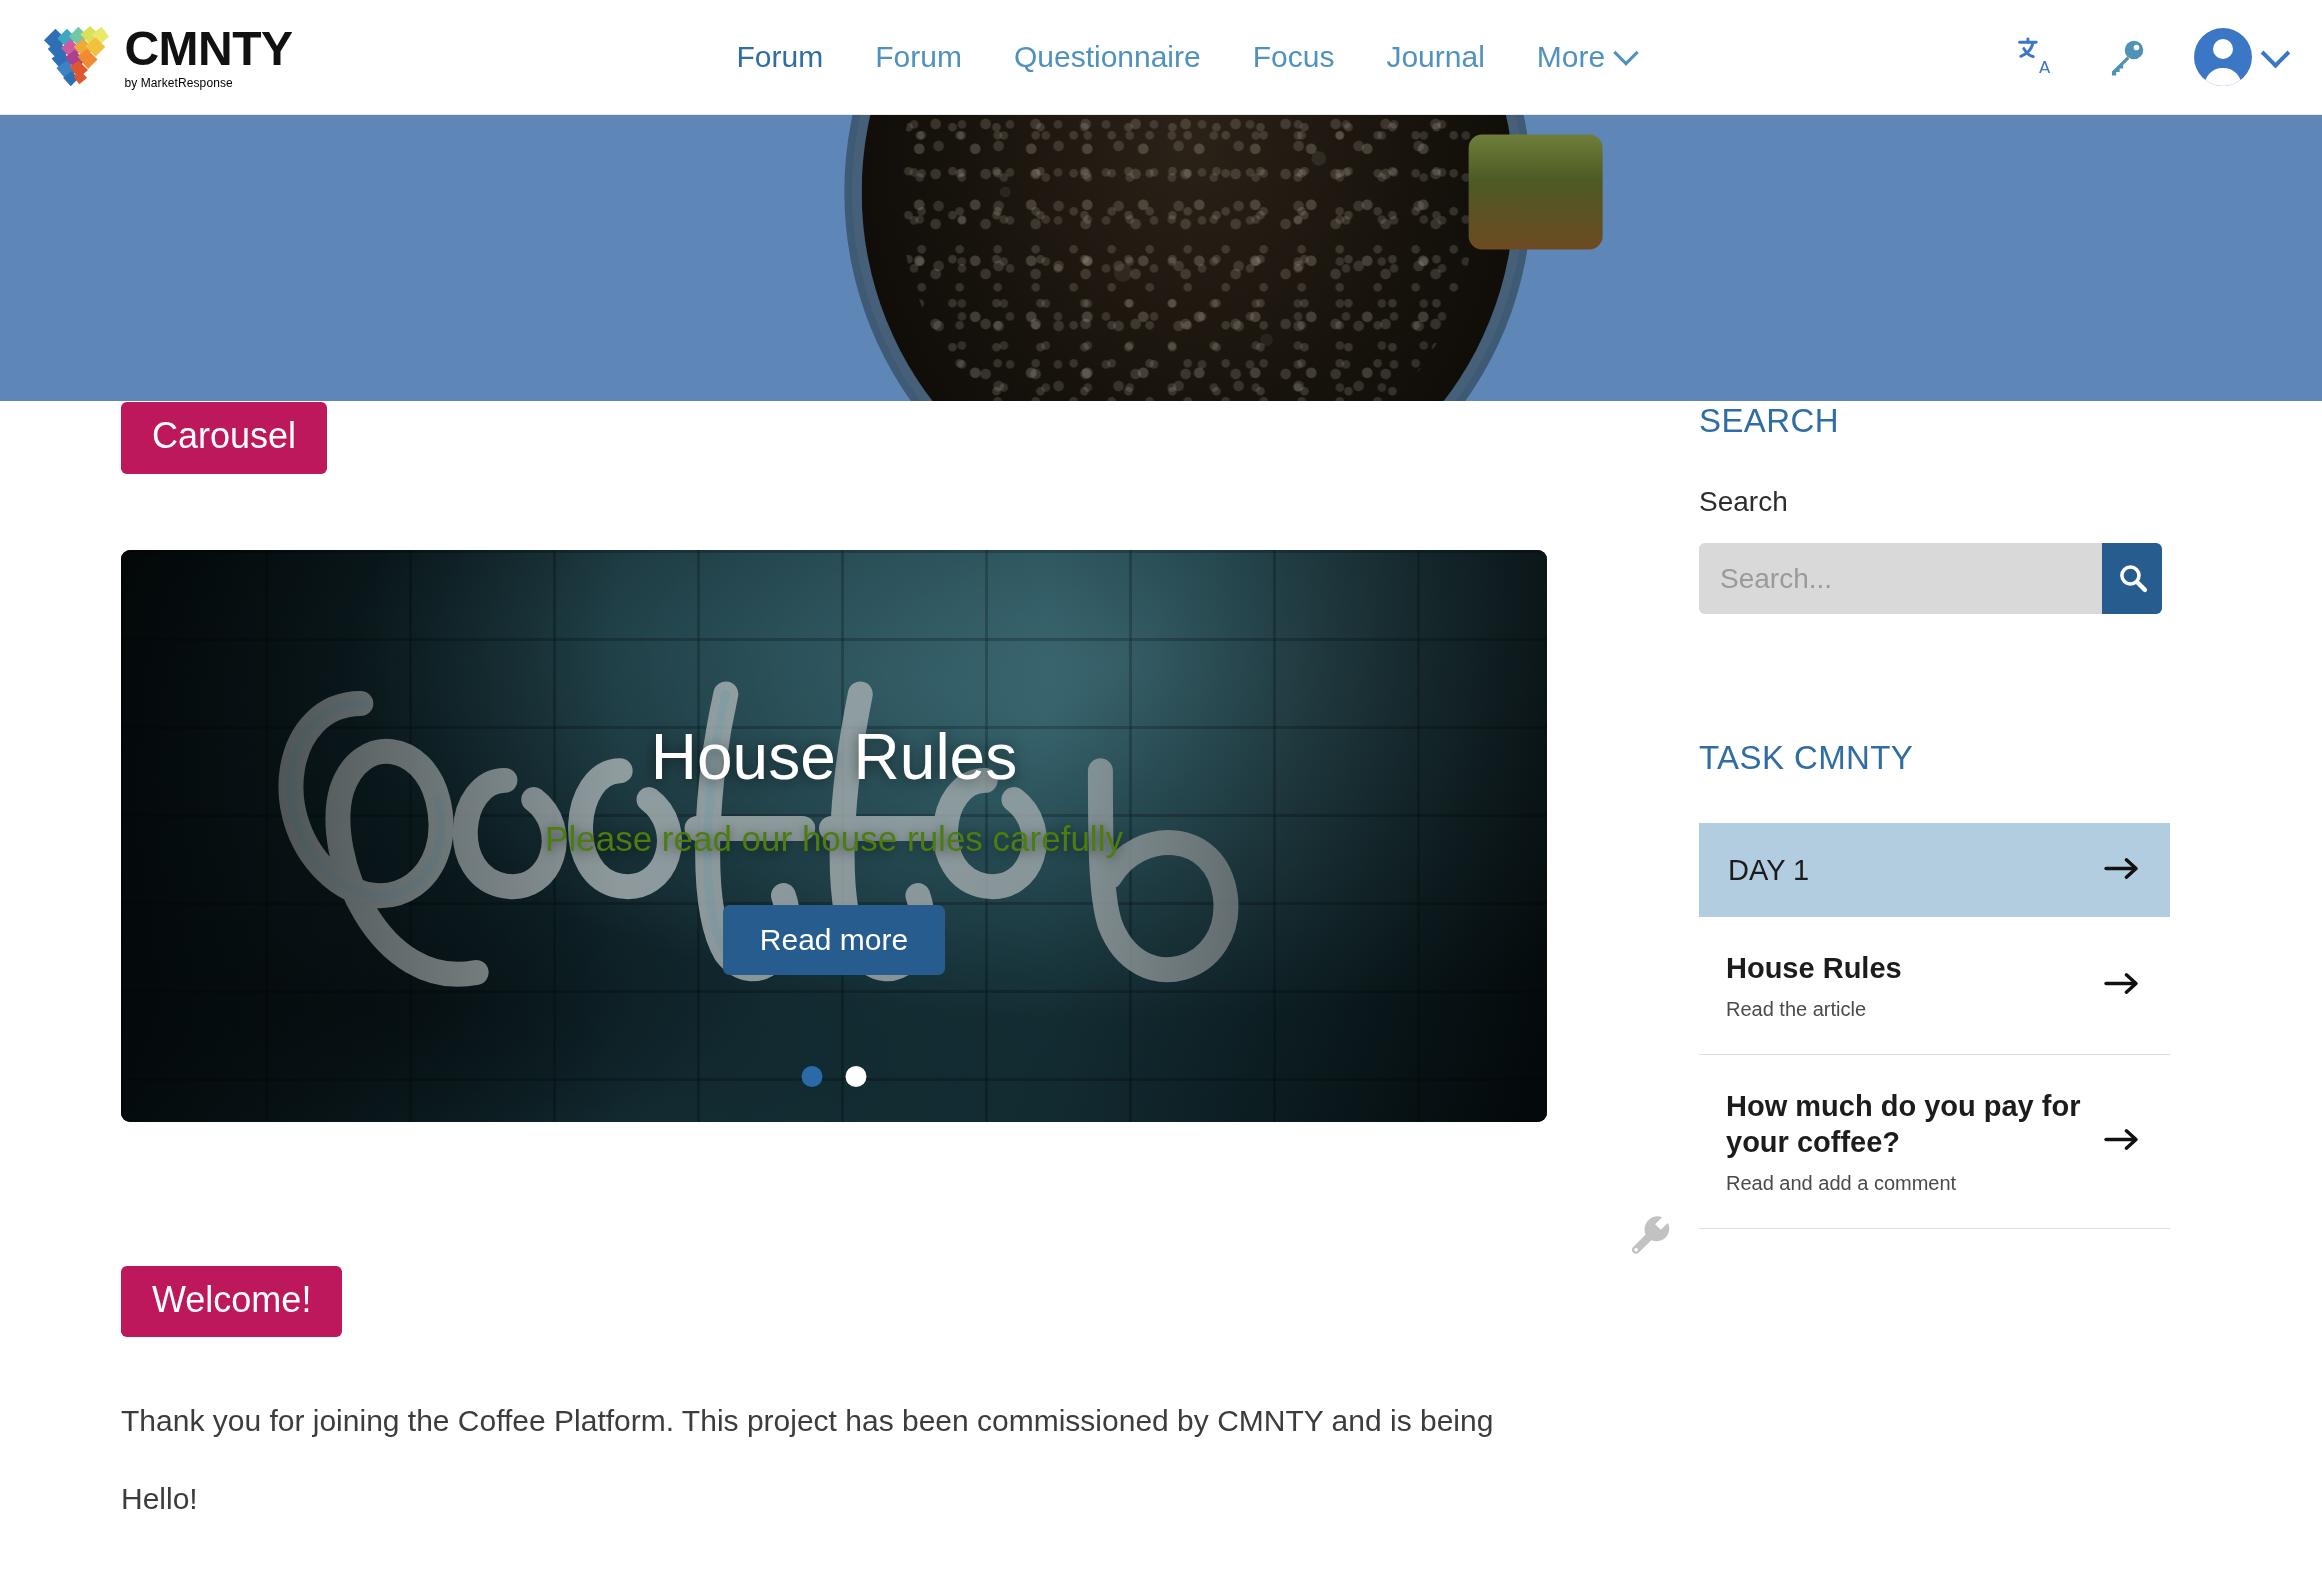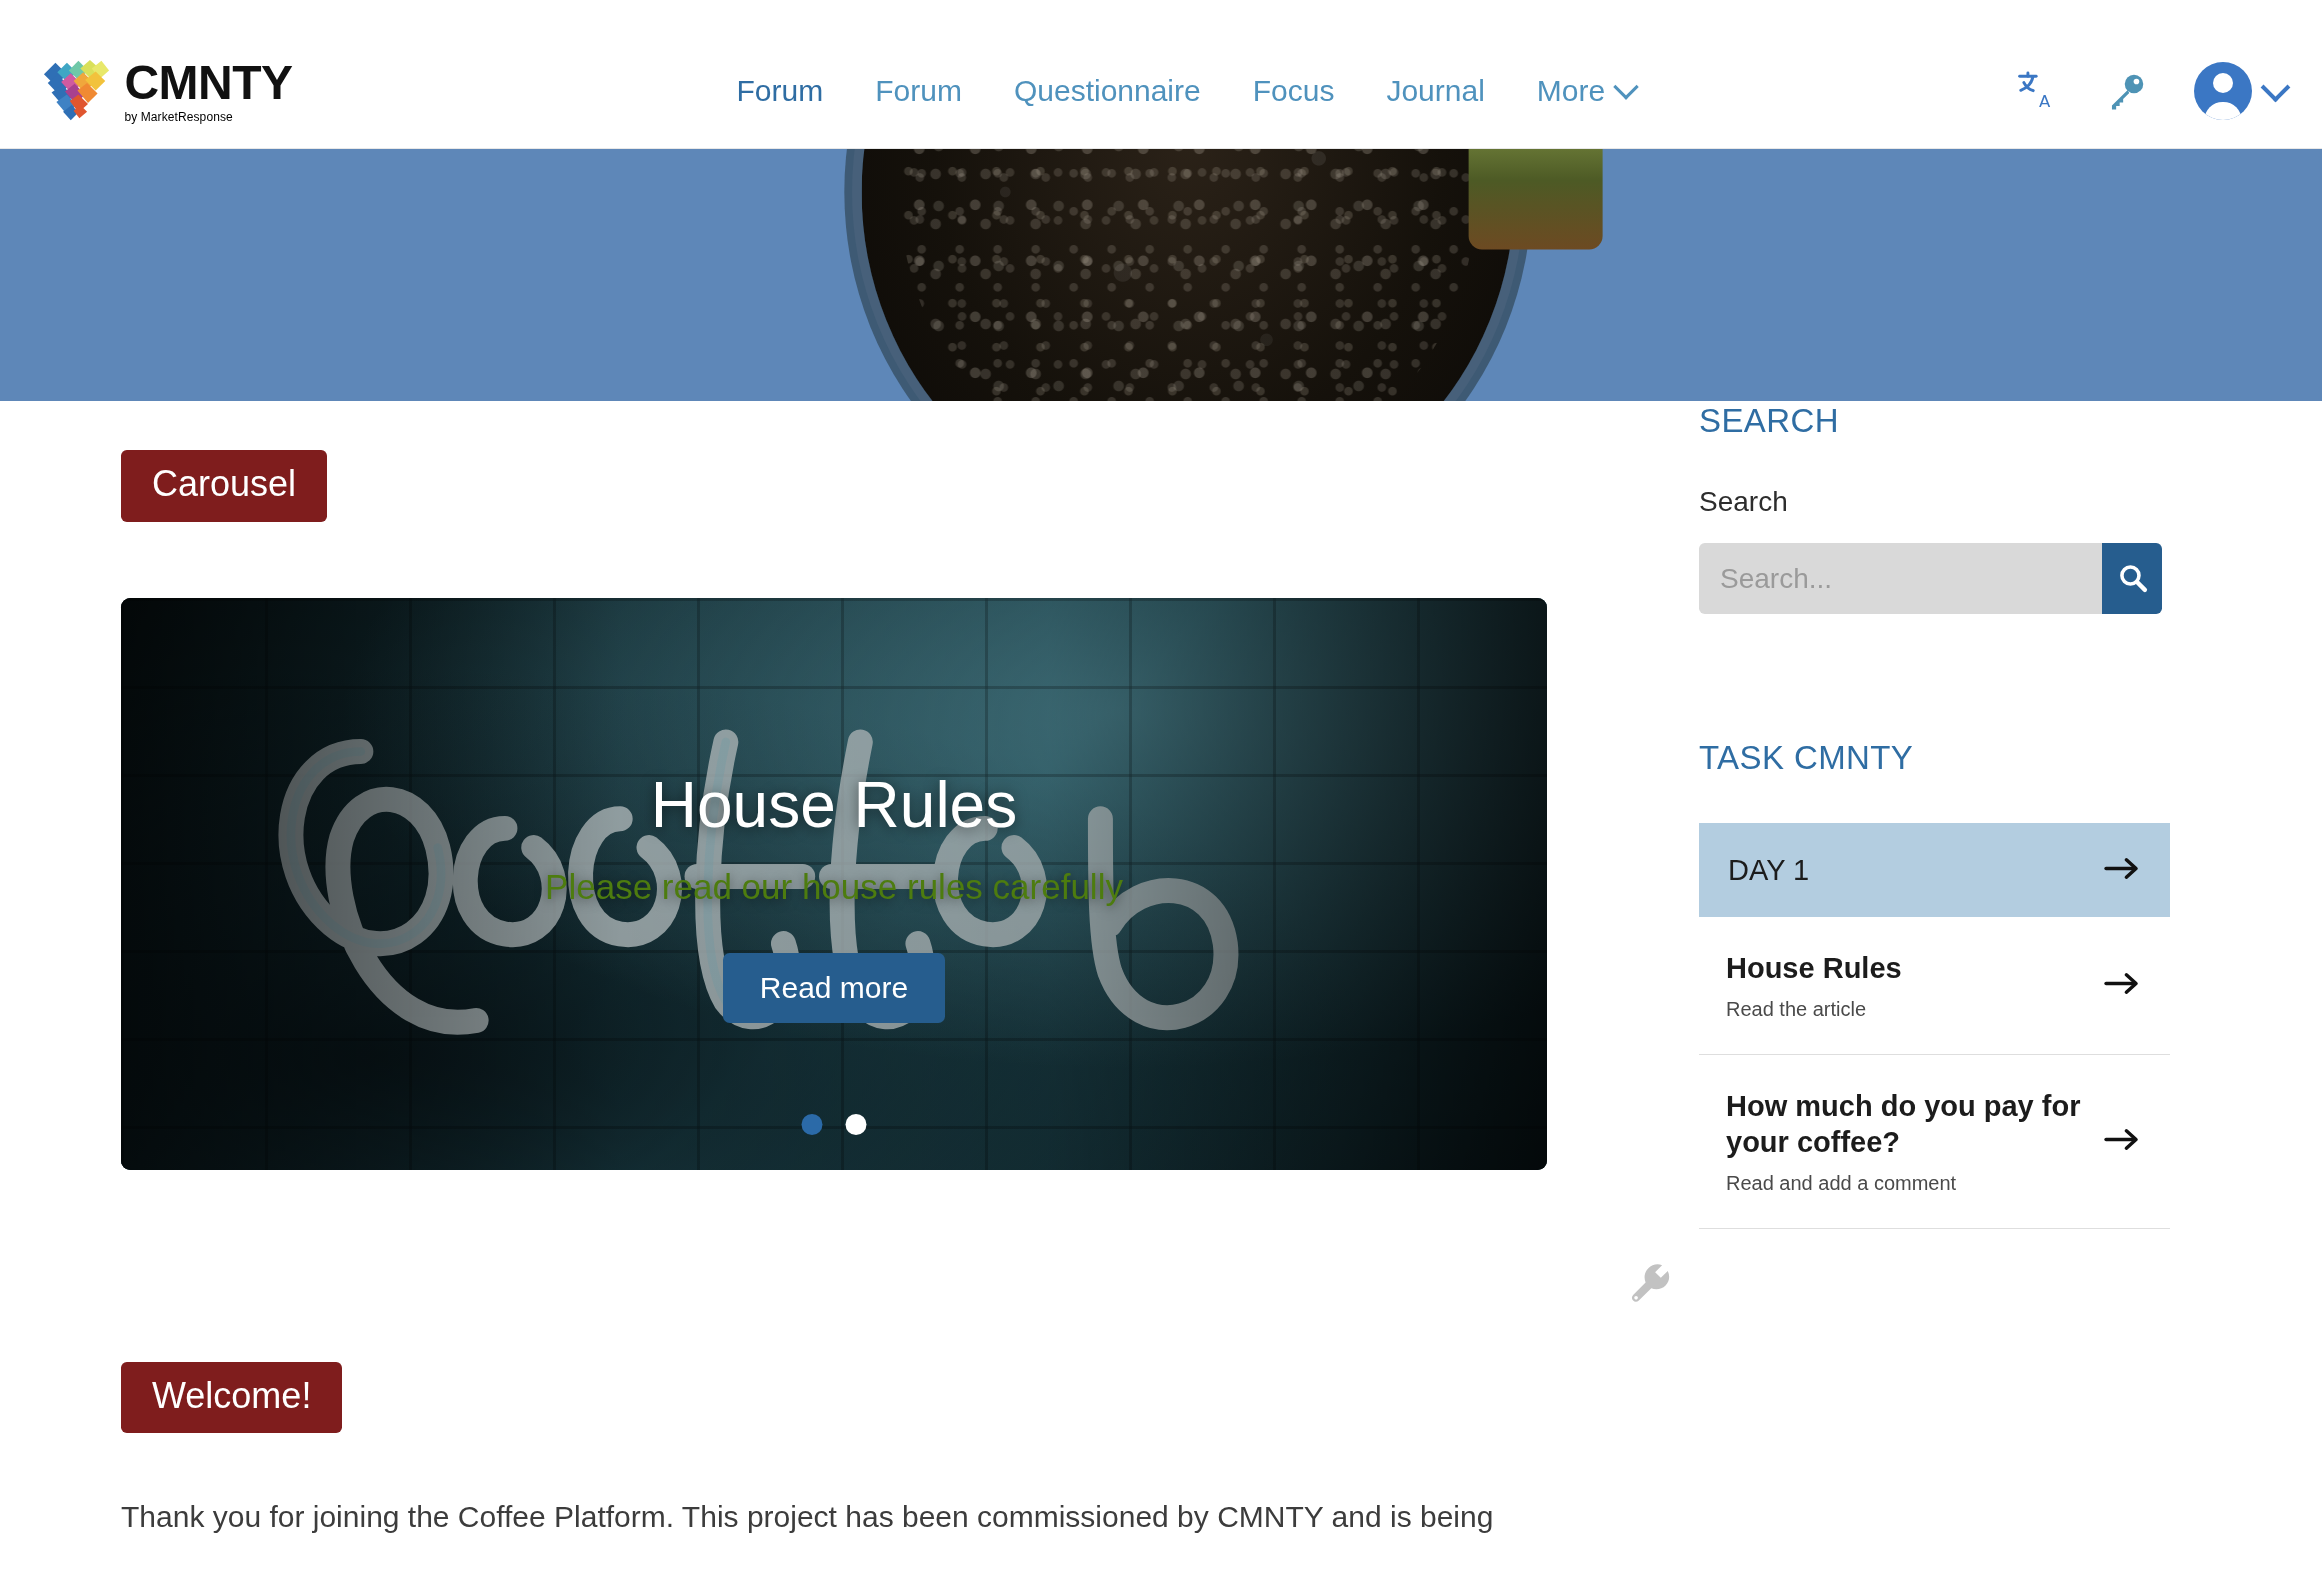--- a/index.html
+++ b/index.html
@@ -11,21 +11,20 @@
   }
 
   
   .header {
     position: absolute; top: 0; left: 0;
     width: 2323px; height: 115px;
     background: #ffffff;
     display: flex; align-items: center;
     border-bottom: 1px solid #e8e8e8;
     z-index: 10;
-    margin-top: 34px;
   }
   .brand { display: flex; align-items: center; margin-left: 42px; }
   .brand-mark { width: 69px; height: 69px; position: relative; margin-right: 13.4px; }
   .brand-text { display: flex; flex-direction: column; line-height: 1; }
   .brand-title {
     font-size: 48px; font-weight: 700; letter-spacing: -0.5px;
     color: #111111;
   }
   .brand-sub {
     font-size: 12px; color: #000000; letter-spacing: 0.1px; margin-top: 3.8px;
@@ -118,25 +117,24 @@
   .content {
     position: absolute; top: 402px; left: 0;
     width: 2323px; height: 1172px;
   }
   .left-col { position: absolute; left: 121px; top: 0; width: 1431px; }
   .right-col { position: absolute; left: 1699px; top: 0; width: 471px; }
 
   
   .badge {
     display: inline-block;
-    background: #7f1d1d; color: #ffffff;
+    background: #be185d; color: #ffffff;
     font-size: 36px; font-weight: 400;
     padding: 13.4px 31px 16.3px 31px;
     border-radius: 5.8px;
-    margin-top: 48px;
   }
 
   
   .carousel-wrap { margin-top: 76px; position: relative; }
   .carousel {
     position: relative;
     width: 1426px; height: 572px;
     border-radius: 9.6px; overflow: hidden;
     background: #0d1416;
   }

